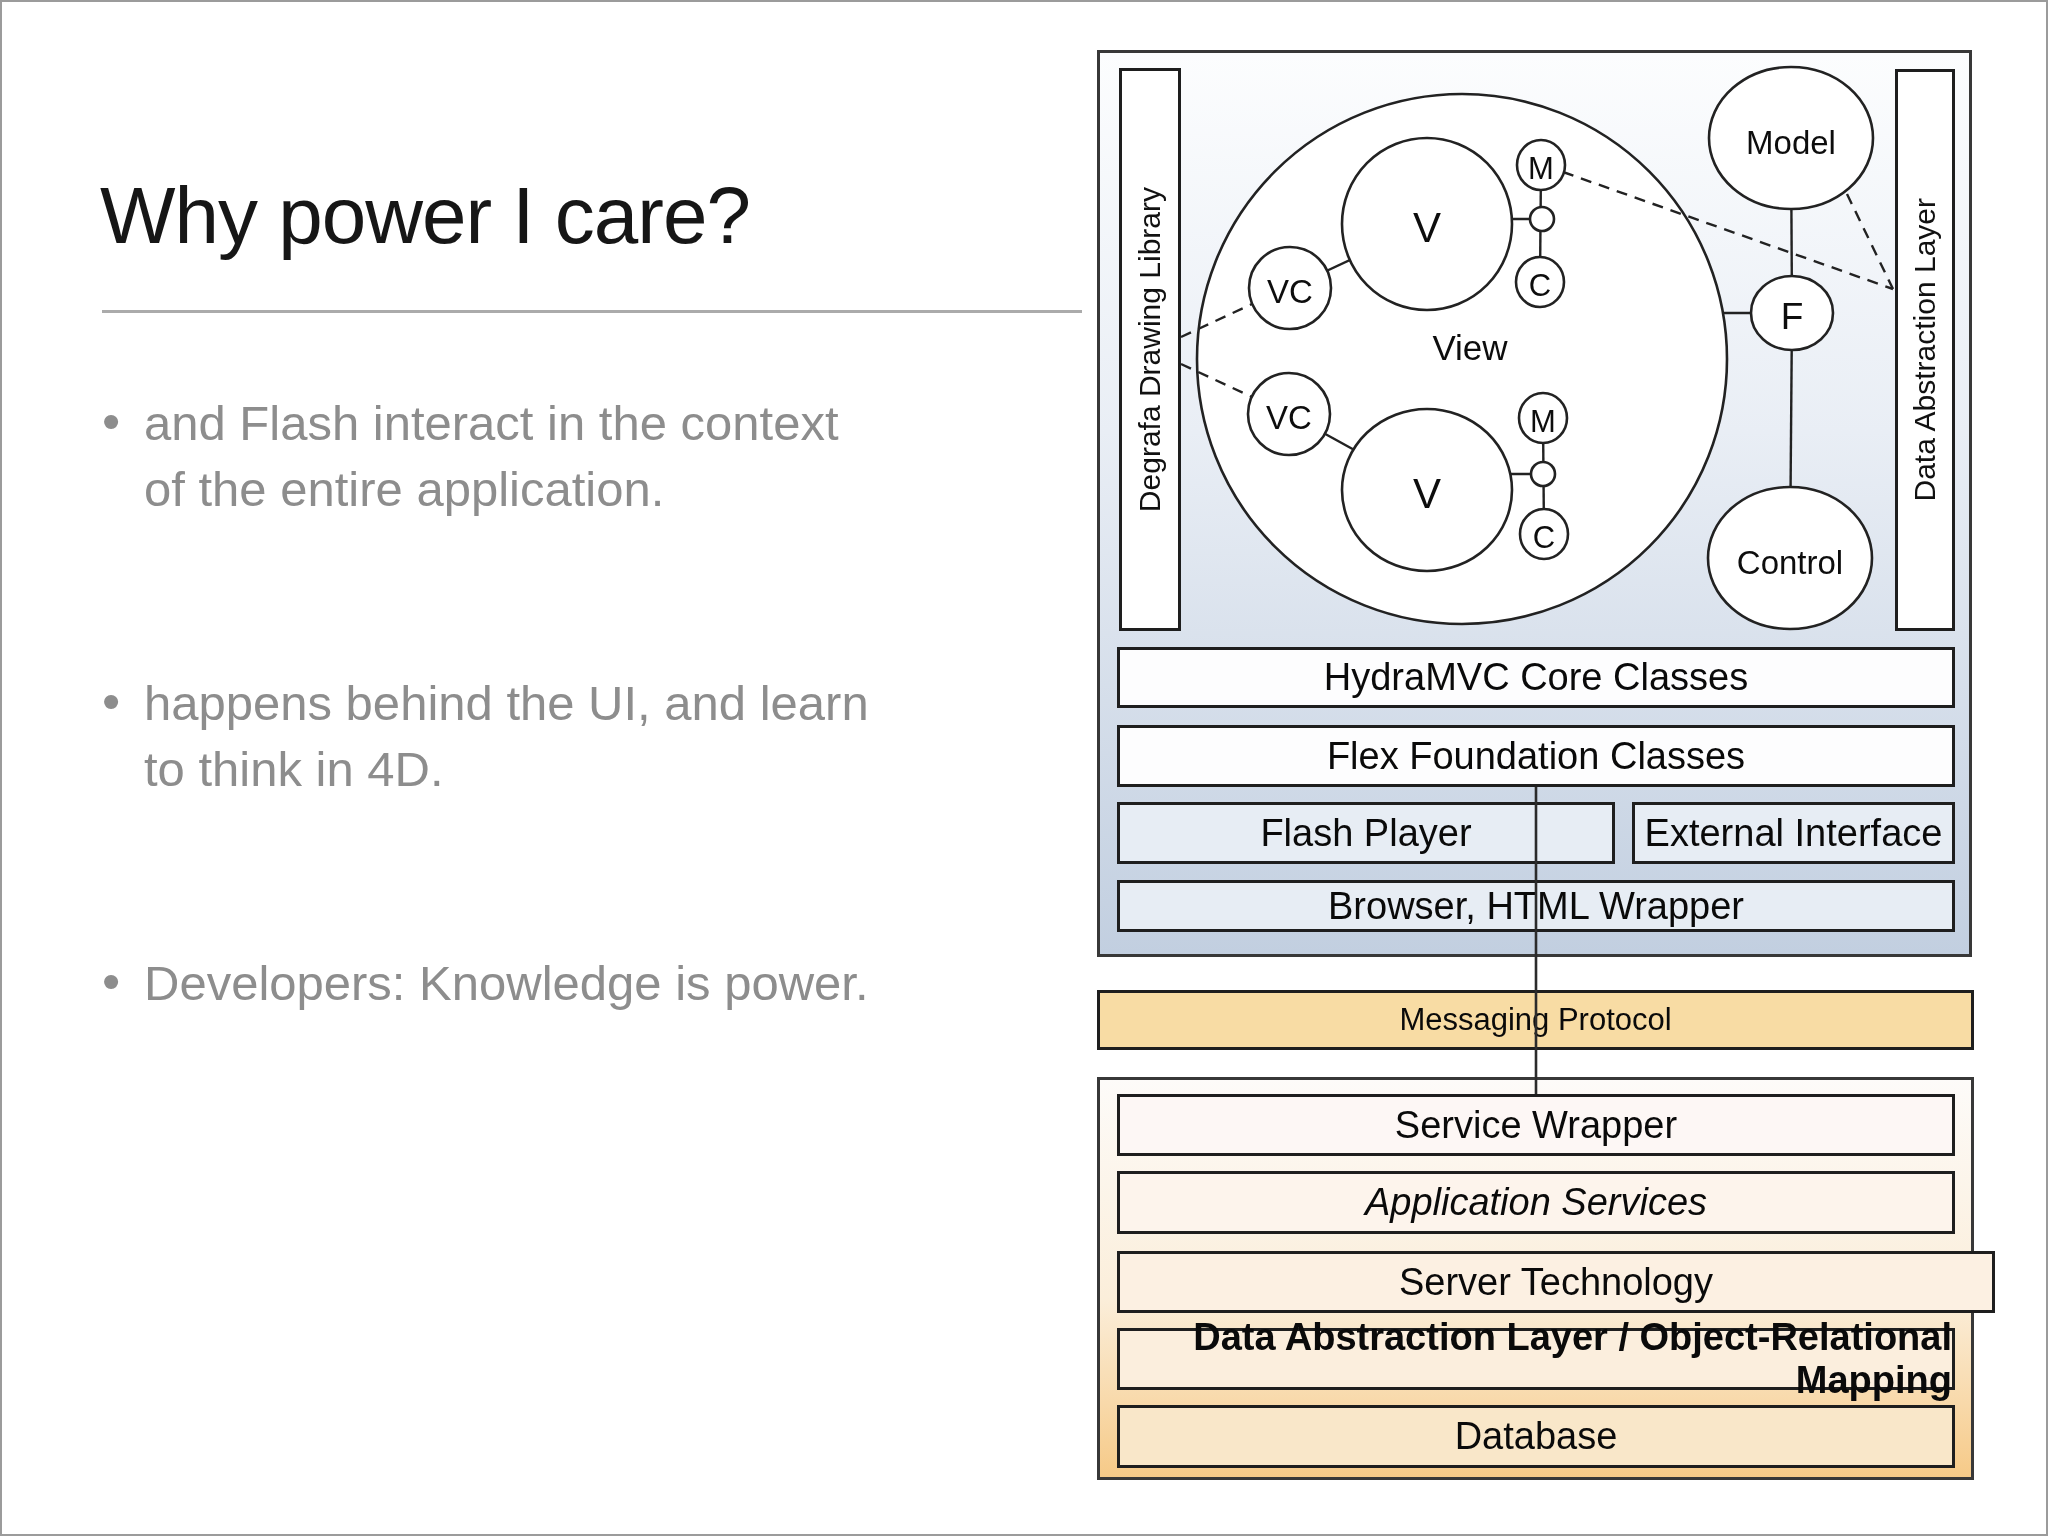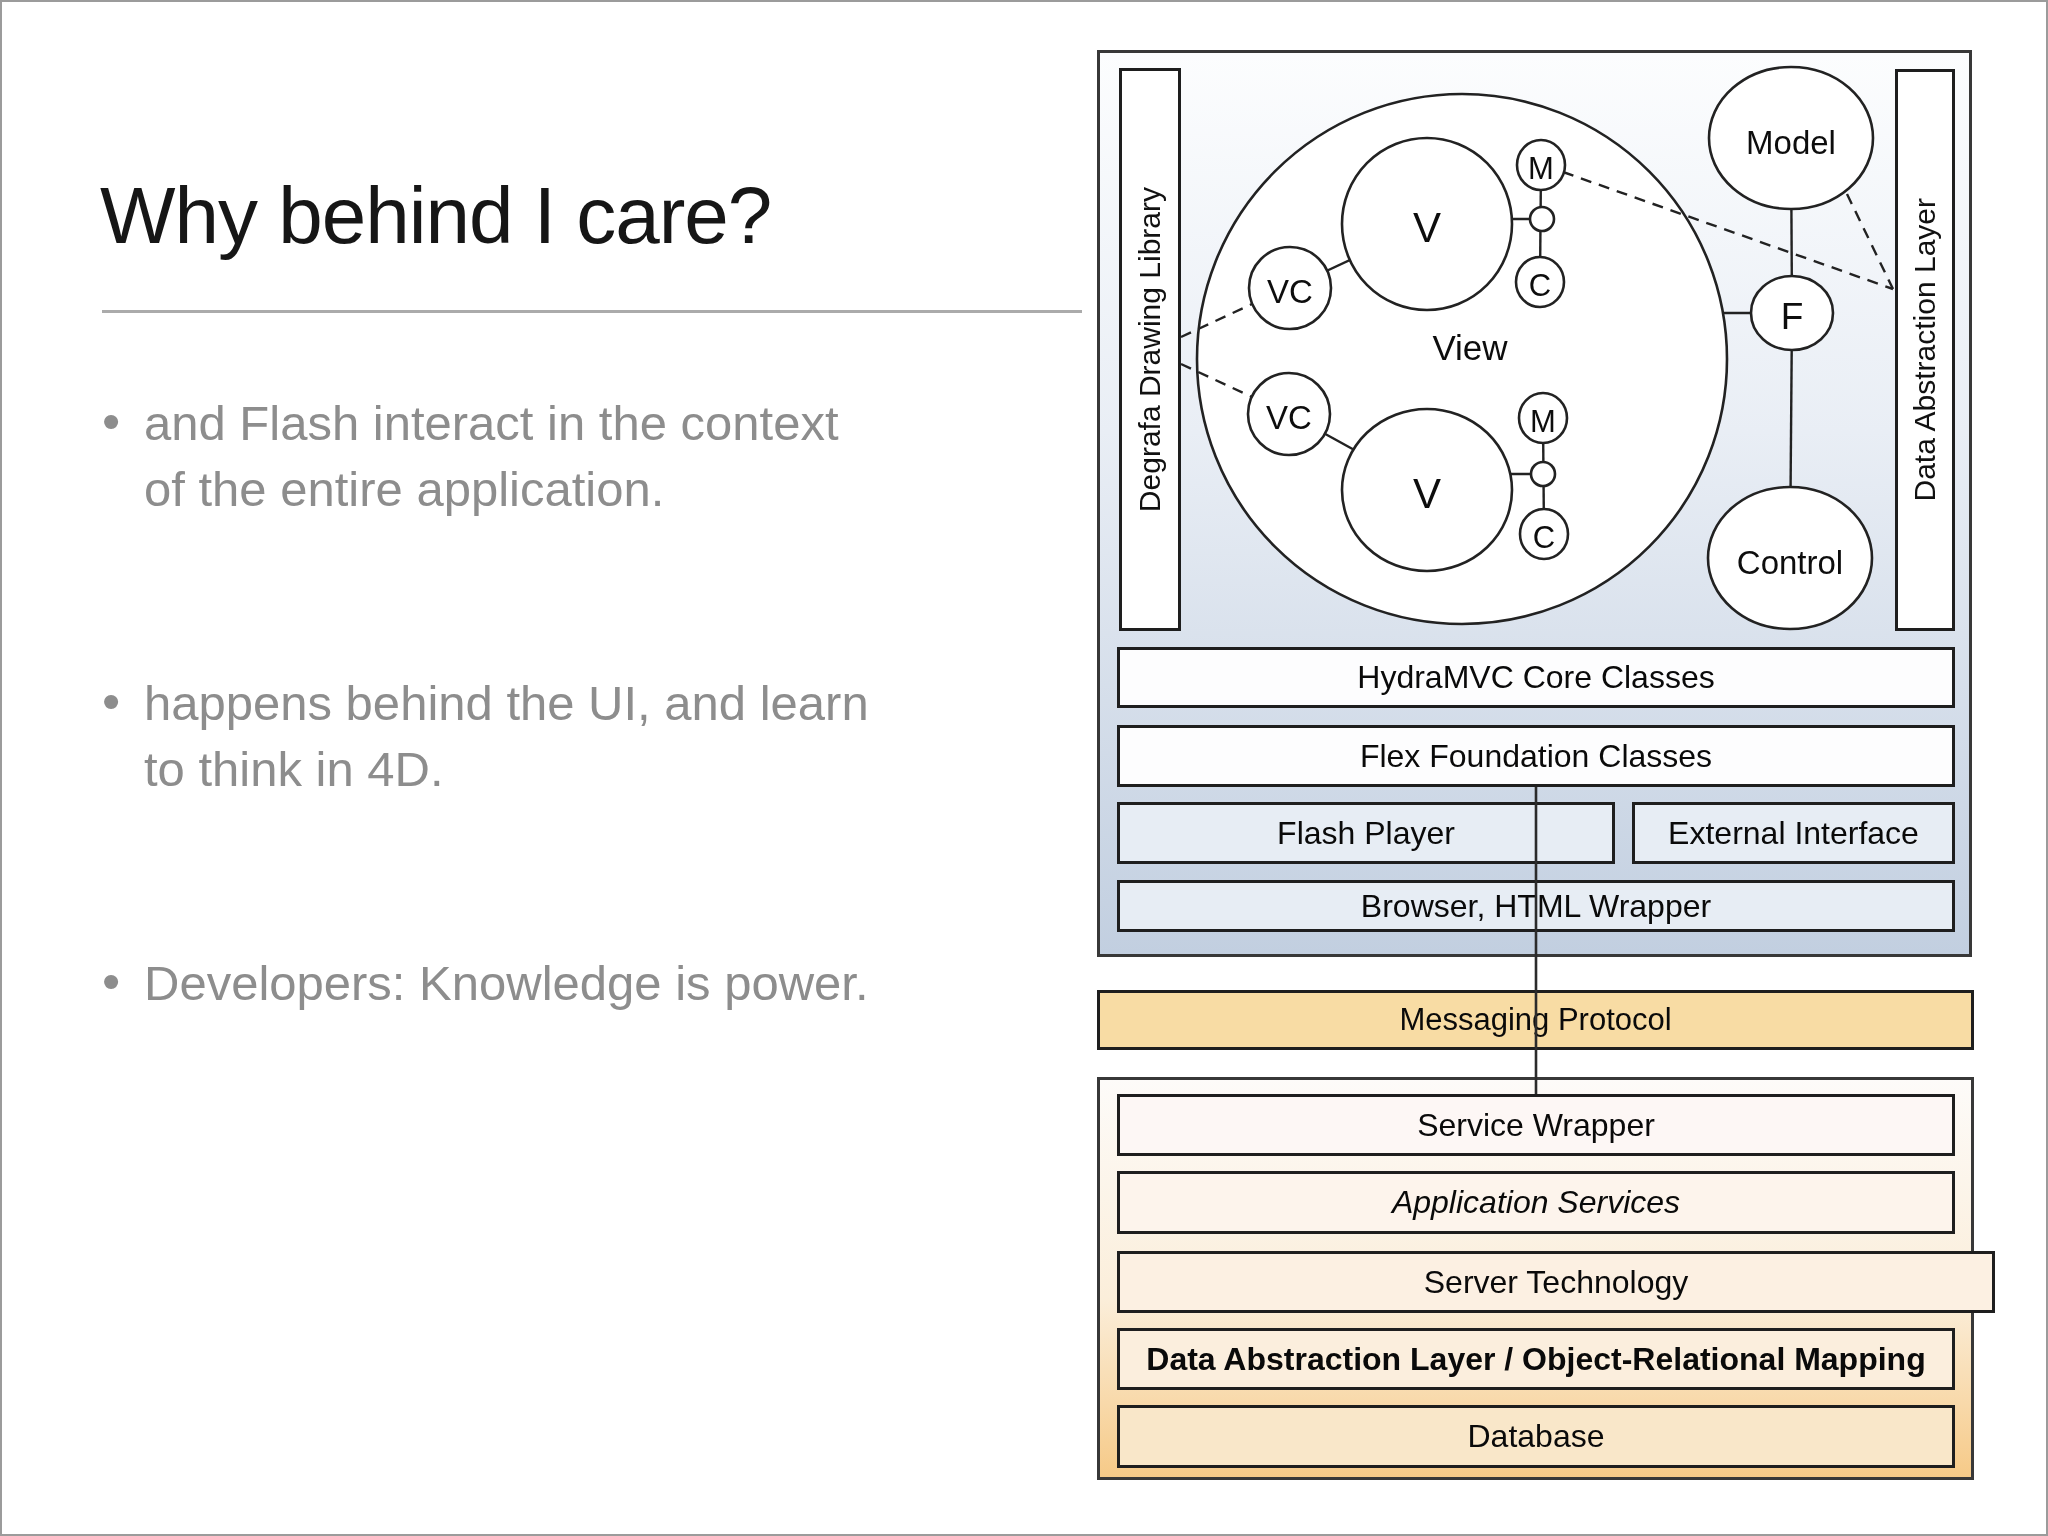--- a/index.html
+++ b/index.html
@@ -43,21 +43,21 @@
   .vbar.left  { left:1117px; top:66px;  width:62px; height:563px; }
   .vbar.right { left:1893px; top:67px;  width:60px; height:562px; }
   .vtext {
     writing-mode:vertical-rl; transform:rotate(180deg);
     font-size:30px; color:#111; white-space:nowrap;
   }
 
   .layer-box {
     position:absolute; border:3px solid #1e1e1e;
     display:flex; align-items:center; justify-content:center;
-    font-size:32px; color:#0a0a0a; text-align:right;
+    font-size:38px; color:#0a0a0a; text-align:right;
   }
   .box-white { background:var(--box-white); }
   .box-blue  { background:var(--box-blue); }
 
   .hydra   { left:1115px; top:645px; width:838px; height:61px; }
   .flexf   { left:1115px; top:723px; width:838px; height:62px; }
   .flash   { left:1115px; top:800px; width:498px; height:62px; }
   .extint  { left:1630px; top:800px; width:323px; height:62px; }
   .browser { left:1115px; top:878px; width:838px; height:52px; }
 
@@ -91,21 +91,21 @@
   svg text {
     font-family:"Liberation Sans", sans-serif; fill:#0d0d0d;
     text-anchor:middle; dominant-baseline:central;
   }
 </style>
 </head>
 <body>
 
 <div class="slide">
 
-  <div class="page-title">Why behind I care?</div>
+  <div class="page-title">Why power I care?</div>
   <div class="title-rule"></div>
 
   <div class="bullet b1">
     <span class="dot">•</span>
     <div>
       <div>and Flash interact in the context</div>
       <div>of the entire application.</div>
     </div>
   </div>
 

